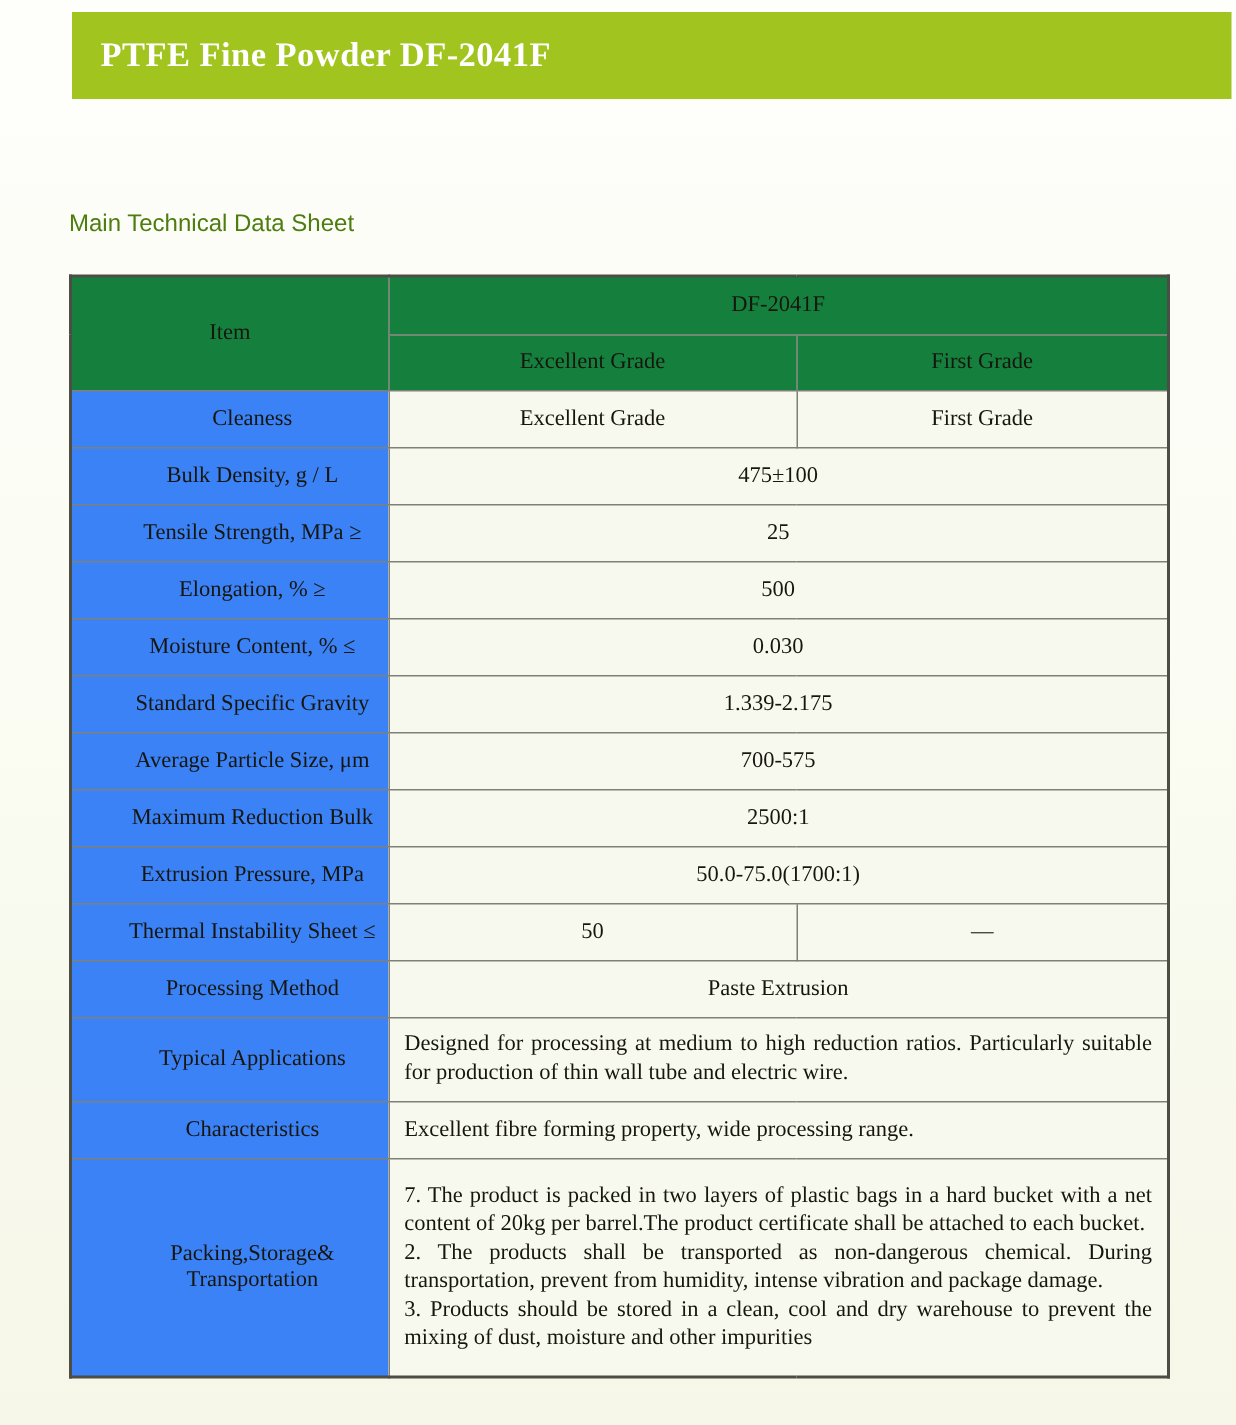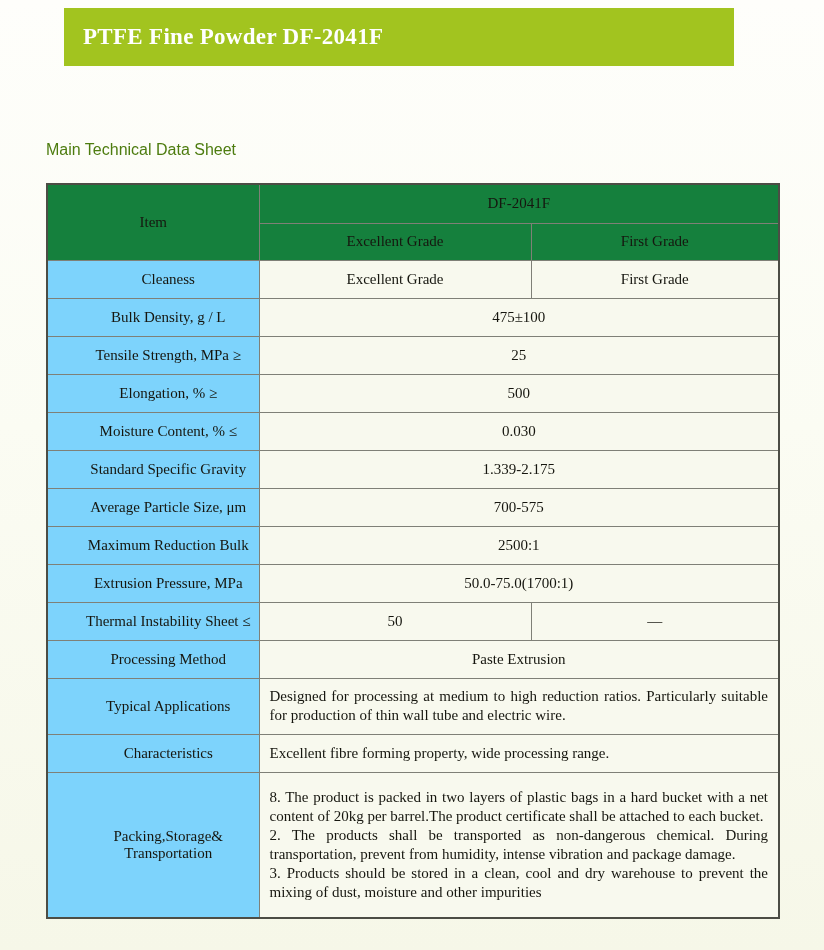--- a/index.html
+++ b/index.html
@@ -3,21 +3,21 @@
 <meta charset="utf-8">
 <style>
   html, body { margin: 0; padding: 0; }
   body {
     width: 824px; height: 950px; position: relative; overflow: hidden;
     background: linear-gradient(180deg, #fefefb 0%, #fbfcf3 45%, #f6f7e8 100%);
     font-family: "Liberation Serif", serif;
     color: #1a1a14;
   }
   .title-bar {
-    position: absolute; left: 64px; top: 8px; width: 670px; height: 58px;
+    position: absolute; left: 48px; top: 8px; width: 773px; height: 58px;
     background: #a2c41f;
     display: flex; align-items: center; box-sizing: border-box; padding-left: 19px;
   }
   .title-bar h1 {
     margin: 0; color: #ffffff; font-family: "Liberation Serif", serif;
     font-size: 23px; font-weight: bold; letter-spacing: 0.3px;
   }
   .section-heading {
     position: absolute; left: 46px; top: 141px;
     font-family: "Liberation Sans", sans-serif; font-size: 16px; color: #4d7c0f;
@@ -26,21 +26,21 @@
     position: absolute; left: 46px; top: 183px; width: 732px;
     border-collapse: collapse; table-layout: fixed;
     font-family: "Liberation Serif", serif; font-size: 15px; color: #16160f;
     border: 2px solid #4c4d45;
   }
   .data-table td {
     border: 1px solid #7f8077; text-align: center; vertical-align: middle;
     padding: 2px 6px; box-sizing: border-box; background: #f8f9ee;
   }
   .data-table td.hdr  { background: #15803d; }
-  .data-table td.lbl  { background: #7dd3fc; padding-left: 36px; }
+  .data-table td.lbl  { background: #3b82f6; padding-left: 36px; }
   .data-table td.txt  { text-align: justify; padding: 0 10px; line-height: 1.26; }
   .data-table td.txt div { margin: 0; }
   tr.h39 td { height: 39px; }
   tr.h37 td { height: 37px; }
   tr.h38 td { height: 38px; }
   tr.h56 td { height: 56px; }
   tr.h146 td { height: 146px; }
 </style>
 </head>
 <body>
@@ -130,19 +130,19 @@
     </tr>
 
     <tr class="h38">
       <td class="lbl">Characteristics</td>
       <td colspan="2" class="txt">Excellent fibre forming property, wide processing range.</td>
     </tr>
 
     <tr class="h146">
       <td class="lbl">Packing,Storage&amp; Transportation</td>
       <td colspan="2" class="txt">
-        <div>8. The product is packed in two layers of plastic bags in a hard bucket with a net content of 20kg per barrel.The product certificate shall be attached to each bucket.</div>
+        <div>7. The product is packed in two layers of plastic bags in a hard bucket with a net content of 20kg per barrel.The product certificate shall be attached to each bucket.</div>
         <div>2. The products shall be transported as non-dangerous chemical. During transportation, prevent from humidity, intense vibration and package damage.</div>
         <div>3. Products should be stored in a clean, cool and dry warehouse to prevent the mixing of dust, moisture and other impurities</div>
       </td>
     </tr>
   </tbody>
 </table>
 
 </body></html>

